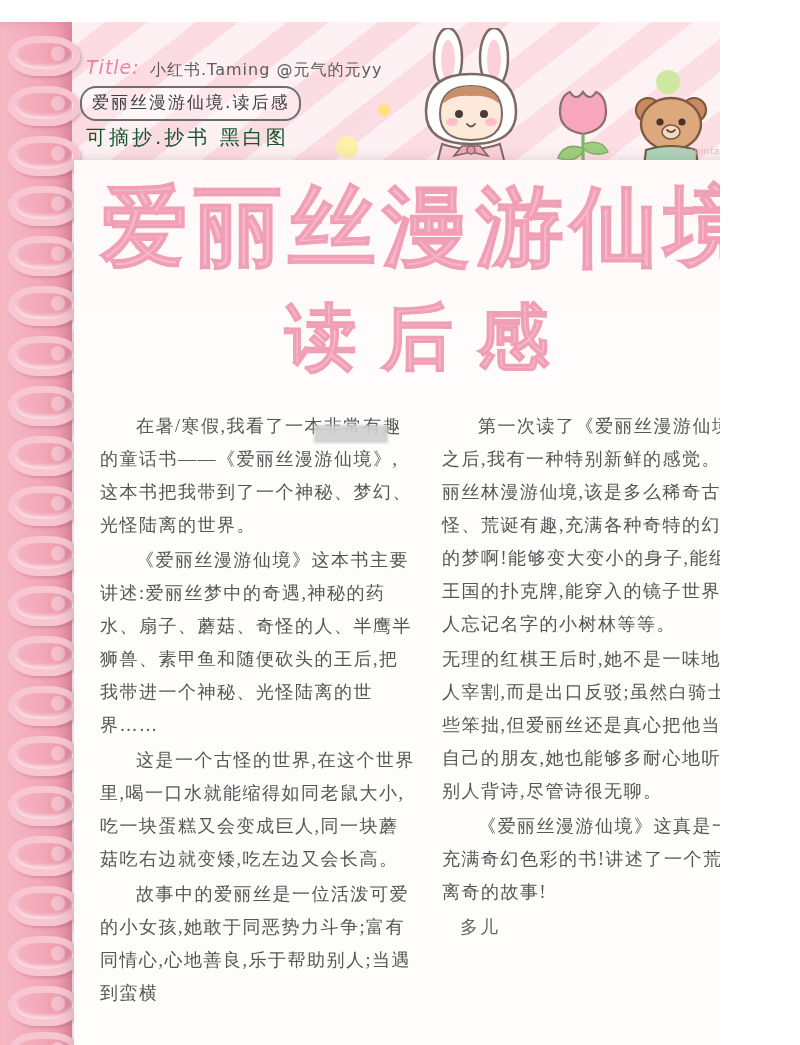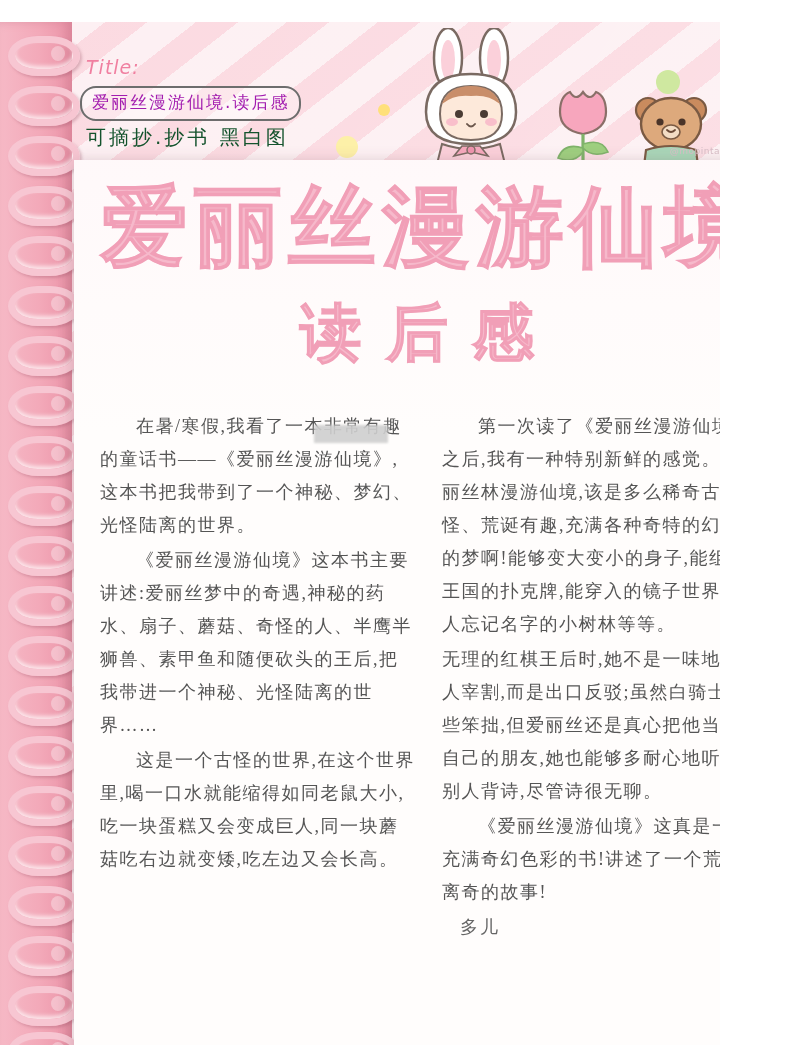--- a/index.html
+++ b/index.html
@@ -119,21 +119,21 @@
     letter-spacing: 1px;
   }
   #title-box {
     position: absolute;
     left: 2px;
     top: 38px;
     padding: 3px 10px 5px 10px;
     border: 2px solid #6d6d6d;
     border-radius: 16px;
     font-size: 17px;
-    color: #a21caf;
+    color: #404040;
     letter-spacing: 2px;
     background: rgba(255,255,255,.35);
   }
   #title-note {
     position: absolute;
     left: 8px;
     top: 76px;
     font-size: 20px;
     color: #14532d;
     letter-spacing: 3px;
@@ -166,21 +166,21 @@
     width: 100%;
     text-align: center;
     color: #f6b9cb;
     -webkit-text-stroke: 1px #f19fb7;
     font-weight: bold;
     letter-spacing: 6px;
     line-height: 1;
     user-select: none;
   }
   #headline1 { top: 24px; font-size: 88px; }
-  #headline2 { top: 142px; font-size: 62px; letter-spacing: 24px; }
+  #headline2 { top: 142px; font-size: 72px; letter-spacing: 24px; }
 
   
   #columns {
     position: absolute;
     left: 26px;
     top: 250px;
     width: 658px;
     display: flex;
     gap: 26px;
   }
@@ -249,20 +249,21 @@
     <div class="ring" style="top:864px"></div>
     <div class="ring" style="top:914px"></div>
     <div class="ring" style="top:964px"></div>
     <div class="ring" style="top:1010px"></div>
   </div>
 
   <div id="header">
 
     <div id="title-label" class="hand">Title:</div>
 
+    <div id="title-handle" class="hand">小红书.Taming @元气的元yy</div>
 
     <div id="title-box" class="hand">爱丽丝漫游仙境.读后感</div>
 
     <div id="title-note" class="hand">可摘抄.抄书    黑白图</div>
 
     <div class="confetti" style="left:258px;top:88px;width:22px;height:22px;background:#fdf0a8;"></div>
     <div class="confetti" style="left:300px;top:56px;width:12px;height:12px;background:#ffe07a;"></div>
     <div class="confetti" style="left:578px;top:22px;width:24px;height:24px;background:#cfe8a0;"></div>
     <div class="confetti" style="left:672px;top:92px;width:0;height:0;border-left:11px solid transparent;border-right:11px solid transparent;border-top:20px solid #fbe08e;border-radius:0;"></div>
 
@@ -318,20 +319,21 @@
 
     <div id="headline1">爱丽丝漫游仙境</div>
     <div id="headline2">读后感</div>
 
     <div id="columns">
 
       <div class="col">
         <p class="para">在暑/寒假,我看了一本非常有趣的童话书——《爱丽丝漫游仙境》,这本书把我带到了一个神秘、梦幻、光怪陆离的世界。</p>
         <p class="para">《爱丽丝漫游仙境》这本书主要讲述:爱丽丝梦中的奇遇,神秘的药水、扇子、蘑菇、奇怪的人、半鹰半狮兽、素甲鱼和随便砍头的王后,把我带进一个神秘、光怪陆离的世界……</p>
         <p class="para">这是一个古怪的世界,在这个世界里,喝一口水就能缩得如同老鼠大小,吃一块蛋糕又会变成巨人,同一块蘑菇吃右边就变矮,吃左边又会长高。</p>
+        <p class="para">故事中的爱丽丝是一位活泼可爱的小女孩,她敢于同恶势力斗争;富有同情心,心地善良,乐于帮助别人;当遇到蛮横</p>
       </div>
 
       <div class="col">
         <p class="para">第一次读了《爱丽丝漫游仙境》之后,我有一种特别新鲜的感觉。爱丽丝林漫游仙境,该是多么稀奇古怪、荒诞有趣,充满各种奇特的幻想的梦啊!能够变大变小的身子,能组成王国的扑克牌,能穿入的镜子世界,使人忘记名字的小树林等等。</p>
         <p class="para noindent">无理的红棋王后时,她不是一味地任人宰割,而是出口反驳;虽然白骑士有些笨拙,但爱丽丝还是真心把他当作自己的朋友,她也能够多耐心地听完别人背诗,尽管诗很无聊。</p>
         <p class="para">《爱丽丝漫游仙境》这真是一本充满奇幻色彩的书!讲述了一个荒诞离奇的故事!</p>
         <div class="sign">多儿</div>
       </div>
 
     </div>

